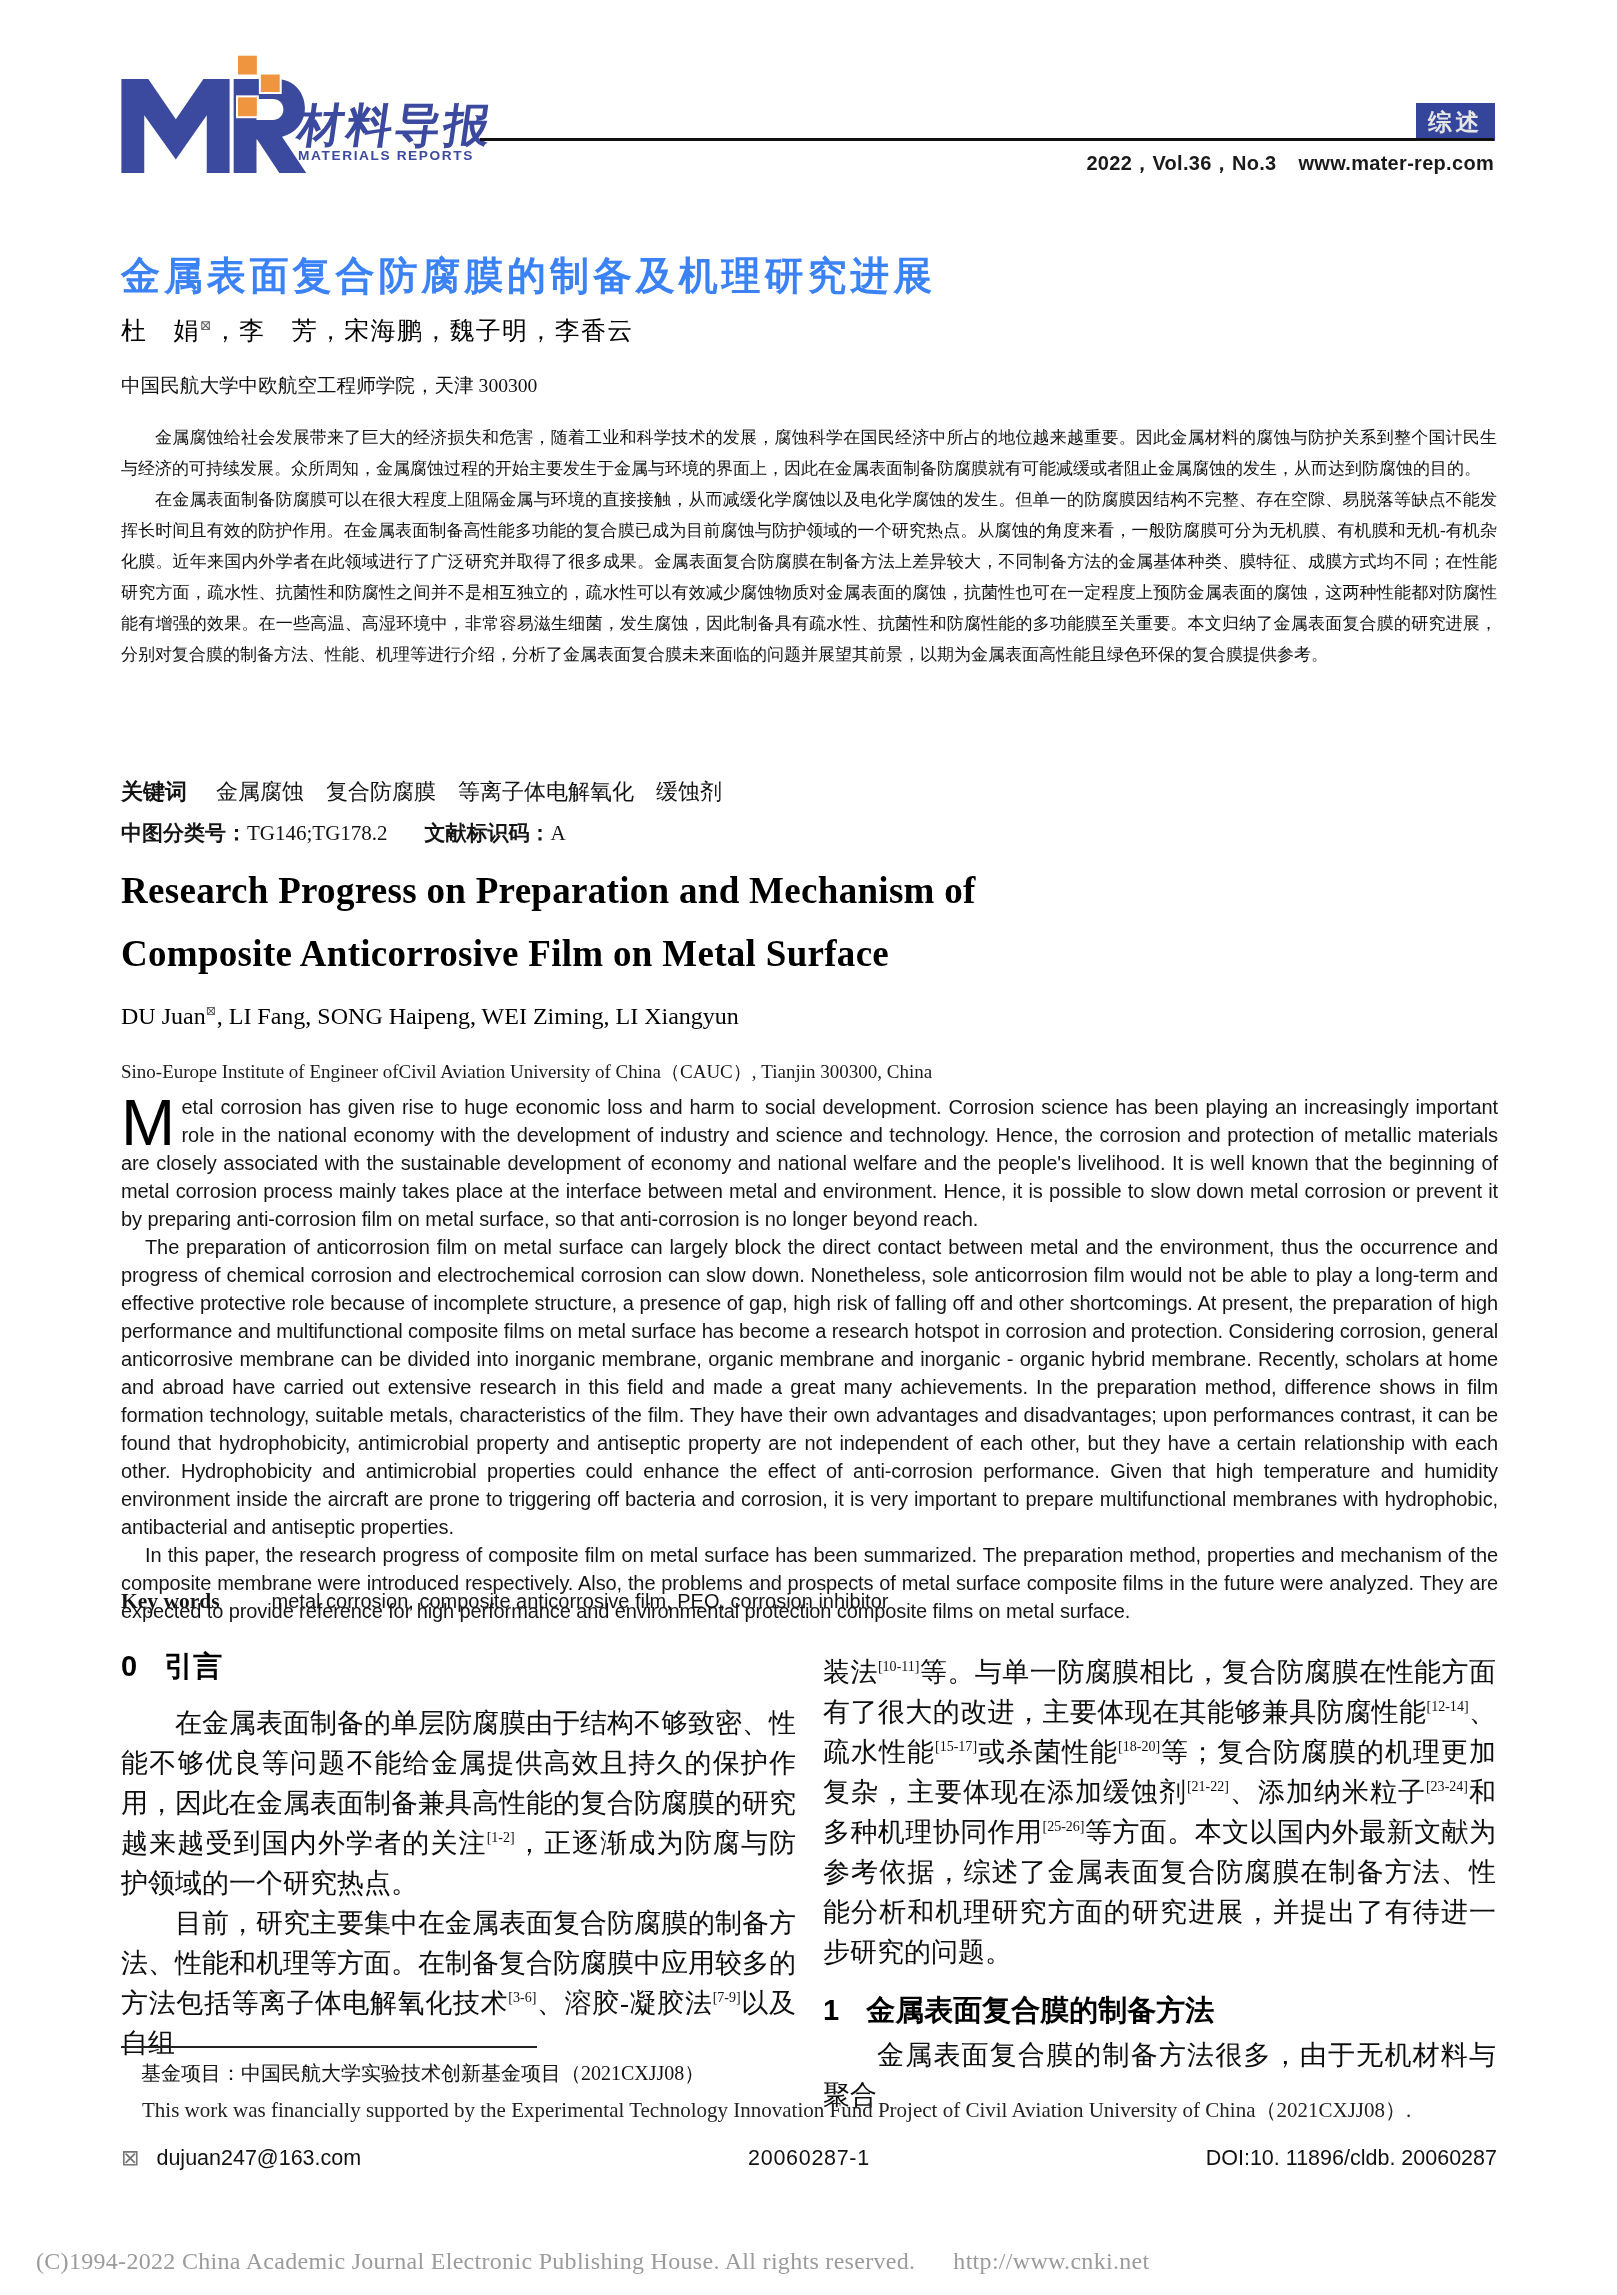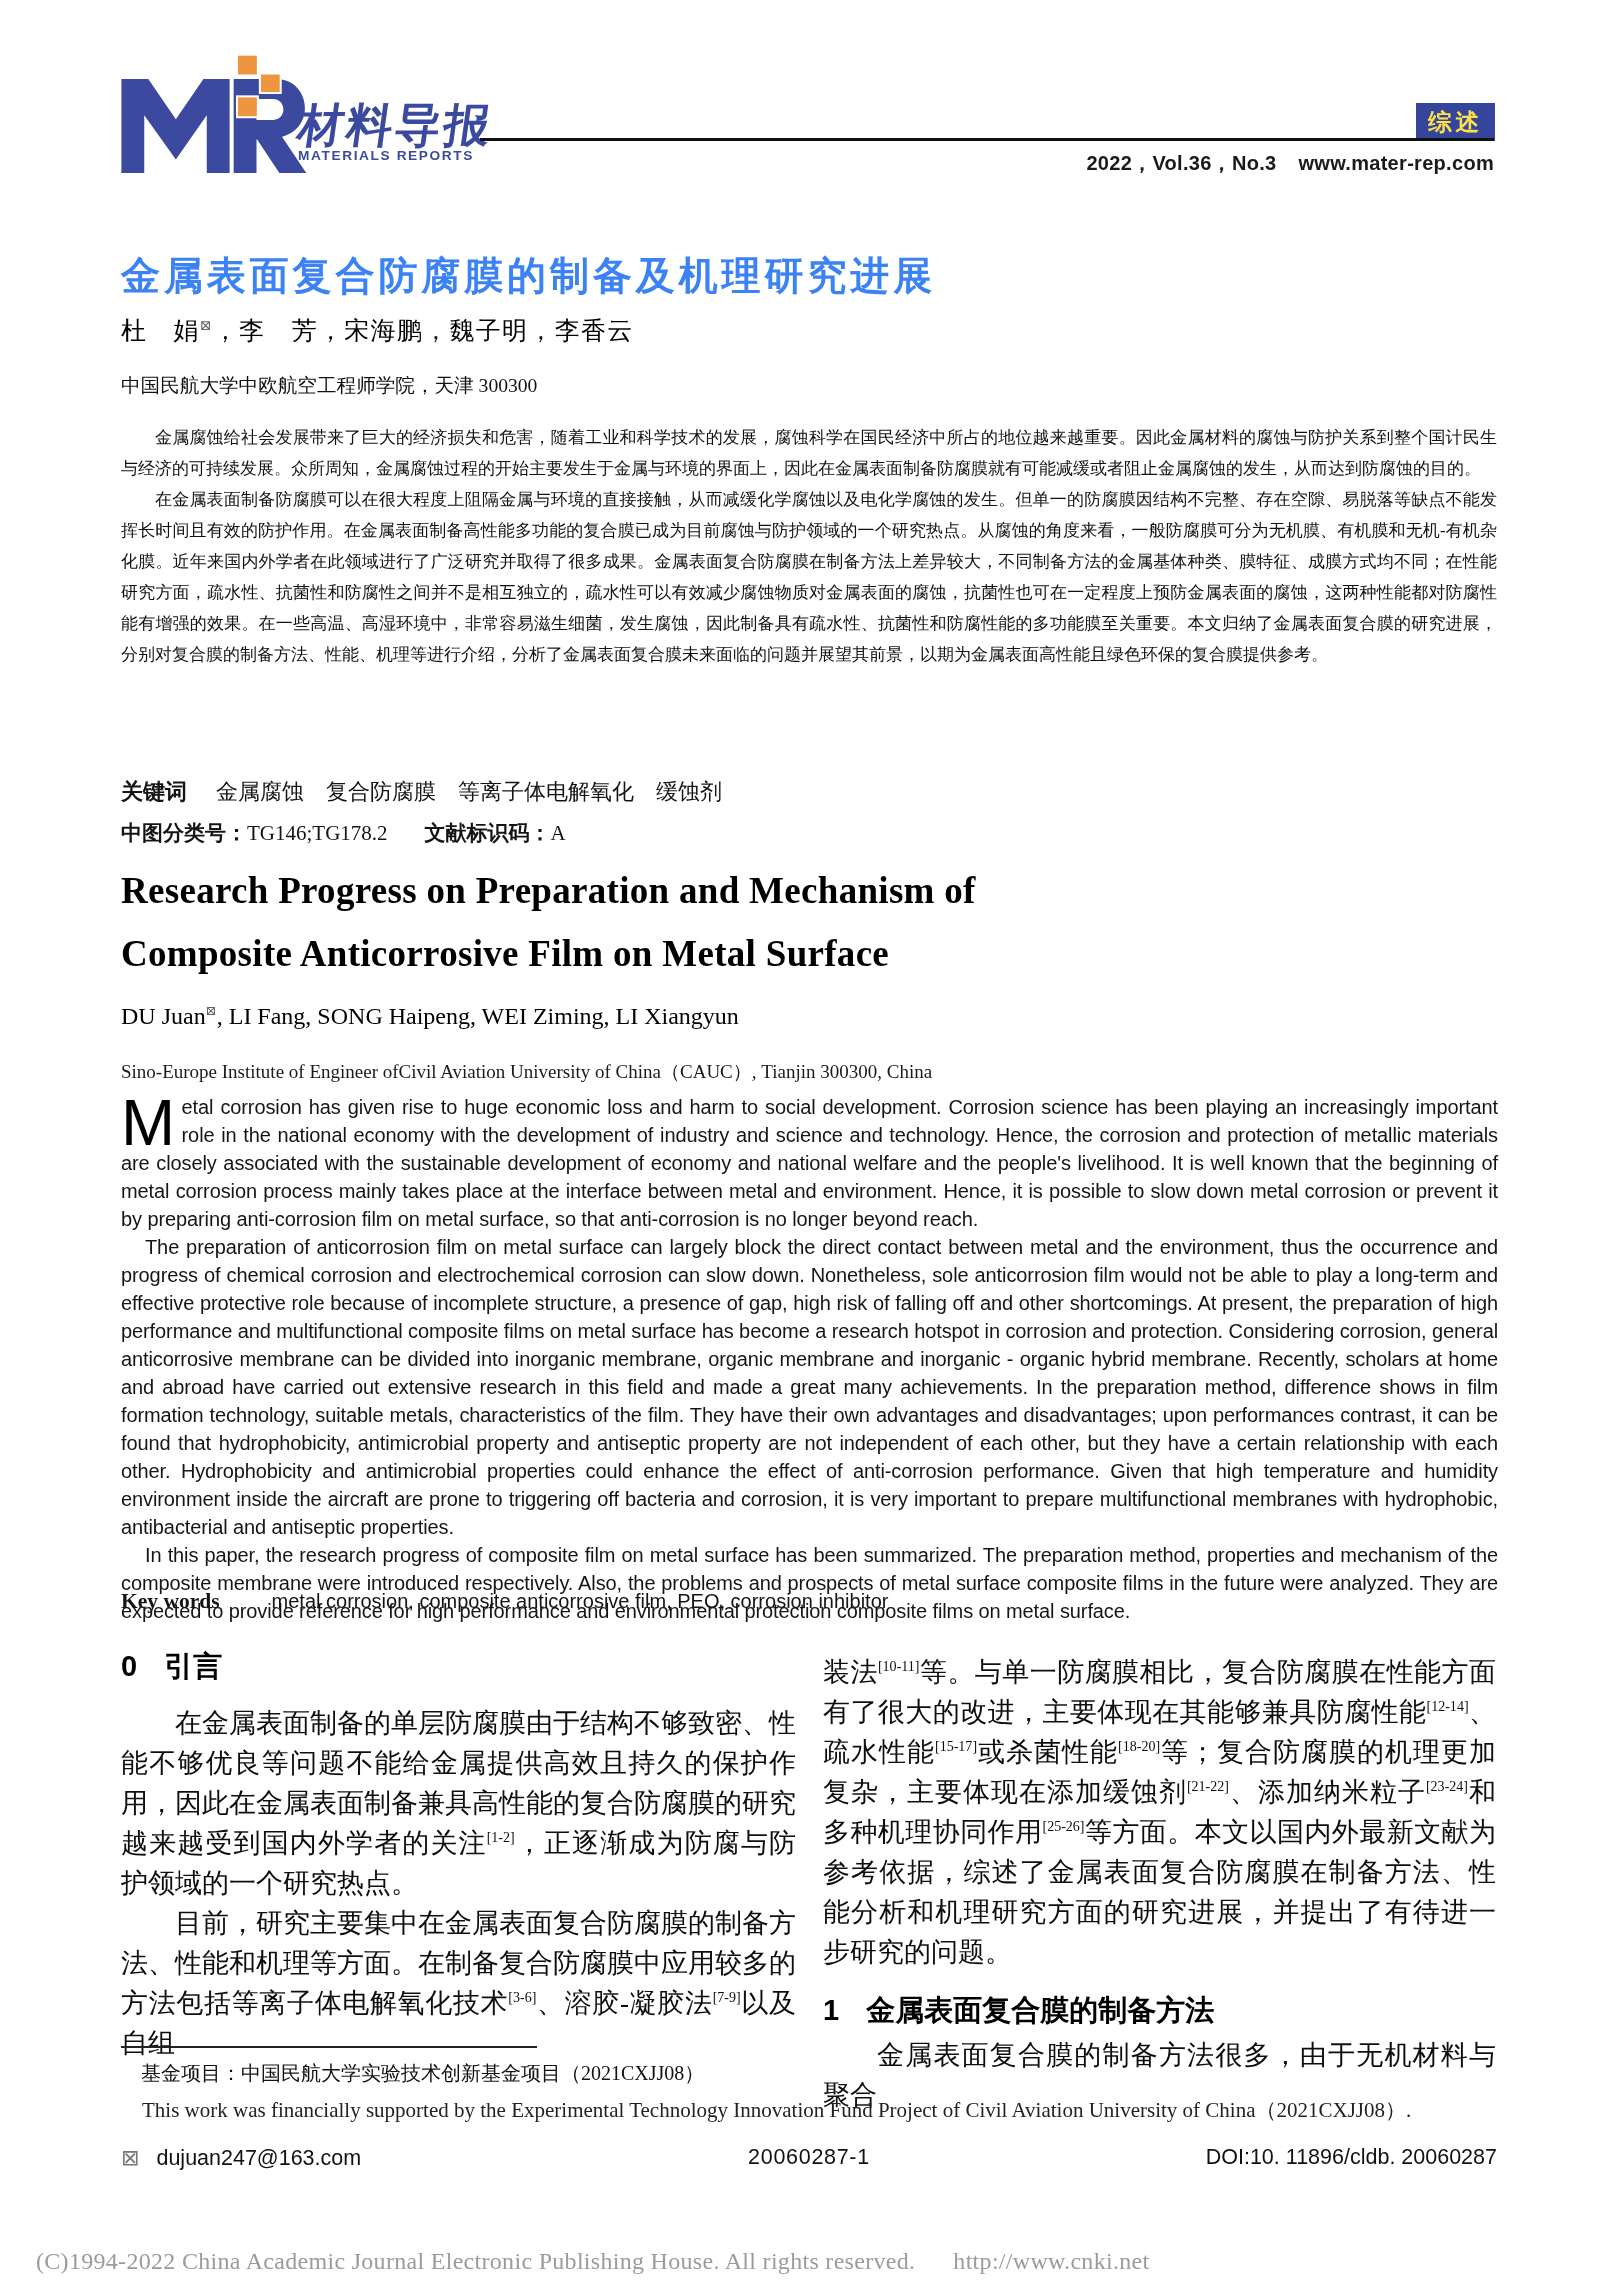--- a/index.html
+++ b/index.html
@@ -17,21 +17,21 @@
     color:#3b4a9e; letter-spacing:2.6px; transform:skewX(-8deg);
     font-family:"Liberation Serif",serif; white-space:nowrap;
   }
   .logo-en {
     position:absolute; left:177px; top:78px; font-size:13.7px; font-weight:700;
     color:#3b4a9e; letter-spacing:1.6px; font-family:"Liberation Sans",sans-serif;
     white-space:nowrap;
   }
   .badge {
     position:absolute; left:1416px; top:103px; width:79px; height:38px;
-    background:#35459c; color:#fde047; font-size:23.5px; font-weight:600;
+    background:#35459c; color:#e5e5e5; font-size:23.5px; font-weight:600;
     display:flex; align-items:center; justify-content:center; letter-spacing:3.9px;
     font-family:"Liberation Sans",sans-serif;
   }
   .head-rule { position:absolute; left:480px; top:138px; width:1014px; height:3.3px; background:#111; }
   .issue {
     position:absolute; top:150px; right:123px; font-size:20px; font-weight:600;
     font-family:"Liberation Sans",sans-serif; color:#1a1a1a; letter-spacing:0.3px;
   }
   .issue .sep { display:inline-block; width:22px; }
   
@@ -86,21 +86,21 @@
   .col sup, .abs-cn sup { font-size:.52em; line-height:0; vertical-align:super; letter-spacing:0; }
   .col-right .sec-h { margin-top:23.5px; margin-bottom:10px; }
   
   .footnote { position:absolute; left:121px; top:2046px; width:1377px; }
   .fn-rule { width:416px; height:2px; background:#222; margin-bottom:11.7px; }
   .fn-cn { font-size:20px; color:#111; text-indent:1em; margin-bottom:9px; }
   .fn-en { font-size:21px; color:#222; text-indent:1em; font-family:"Liberation Serif",serif; }
   
   .bottom-row {
     position:absolute; left:121px; top:2145px; width:1376px;
-    display:flex; align-items:flex-start; font-size:21.5px;
+    display:flex; align-items:flex-end; font-size:21.5px;
     font-family:"Liberation Sans","DejaVu Sans",sans-serif; color:#111;
   }
   .bottom-row .left  { flex:1; text-align:left; }
   .bottom-row .mid   { flex:0 0 auto; text-align:center; letter-spacing:0.7px; }
   .bottom-row .right { flex:1; text-align:right; }
   .env { color:#777; font-size:22px; margin-right:17px; }
   .copyright {
     position:absolute; left:36px; top:2248px; font-size:24px; color:#9b9b9b;
     font-family:"Liberation Serif",serif; letter-spacing:0.3px;text-align:right;
   }

